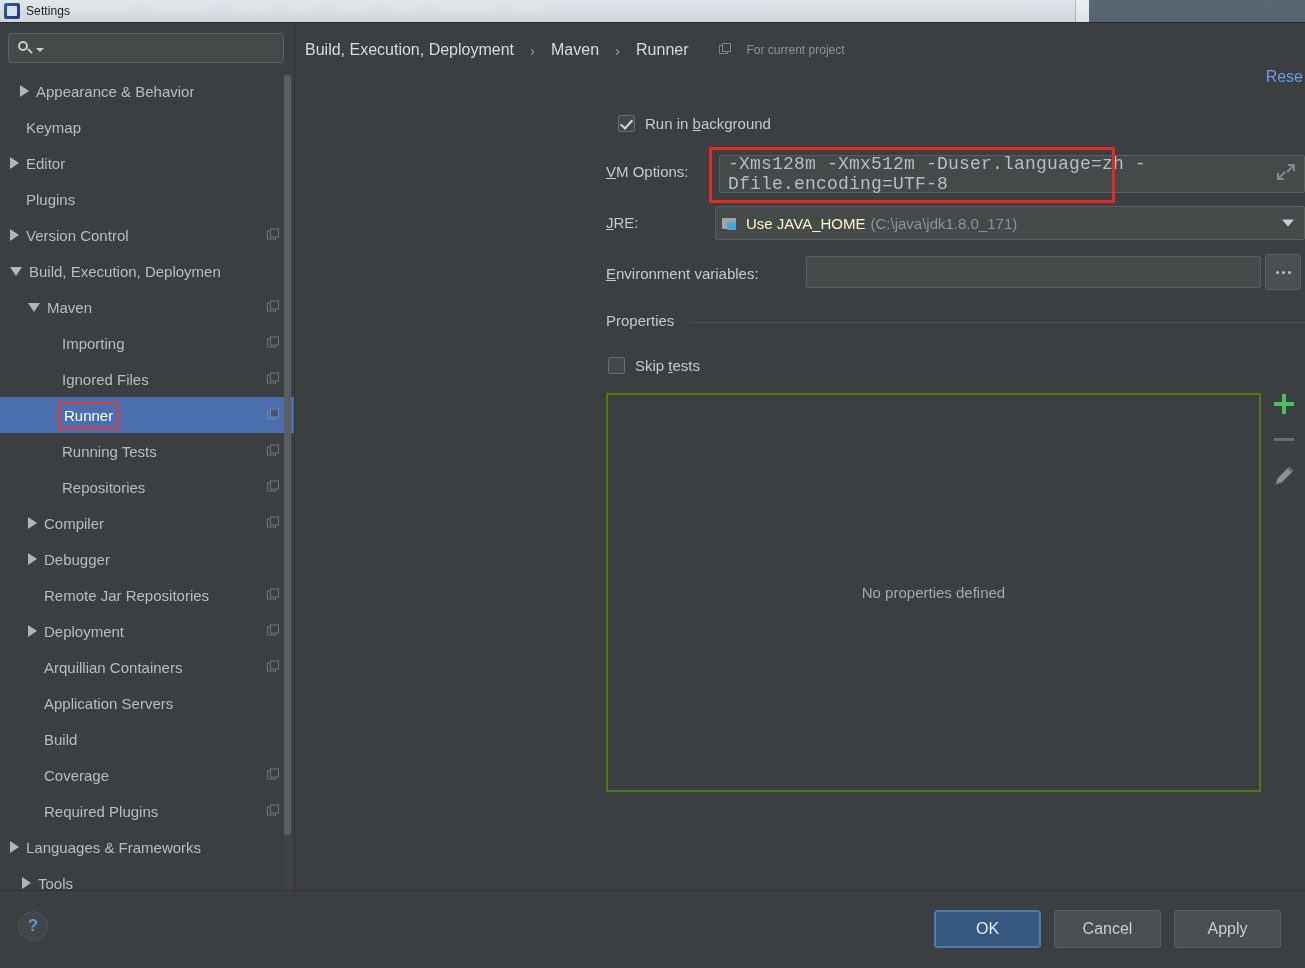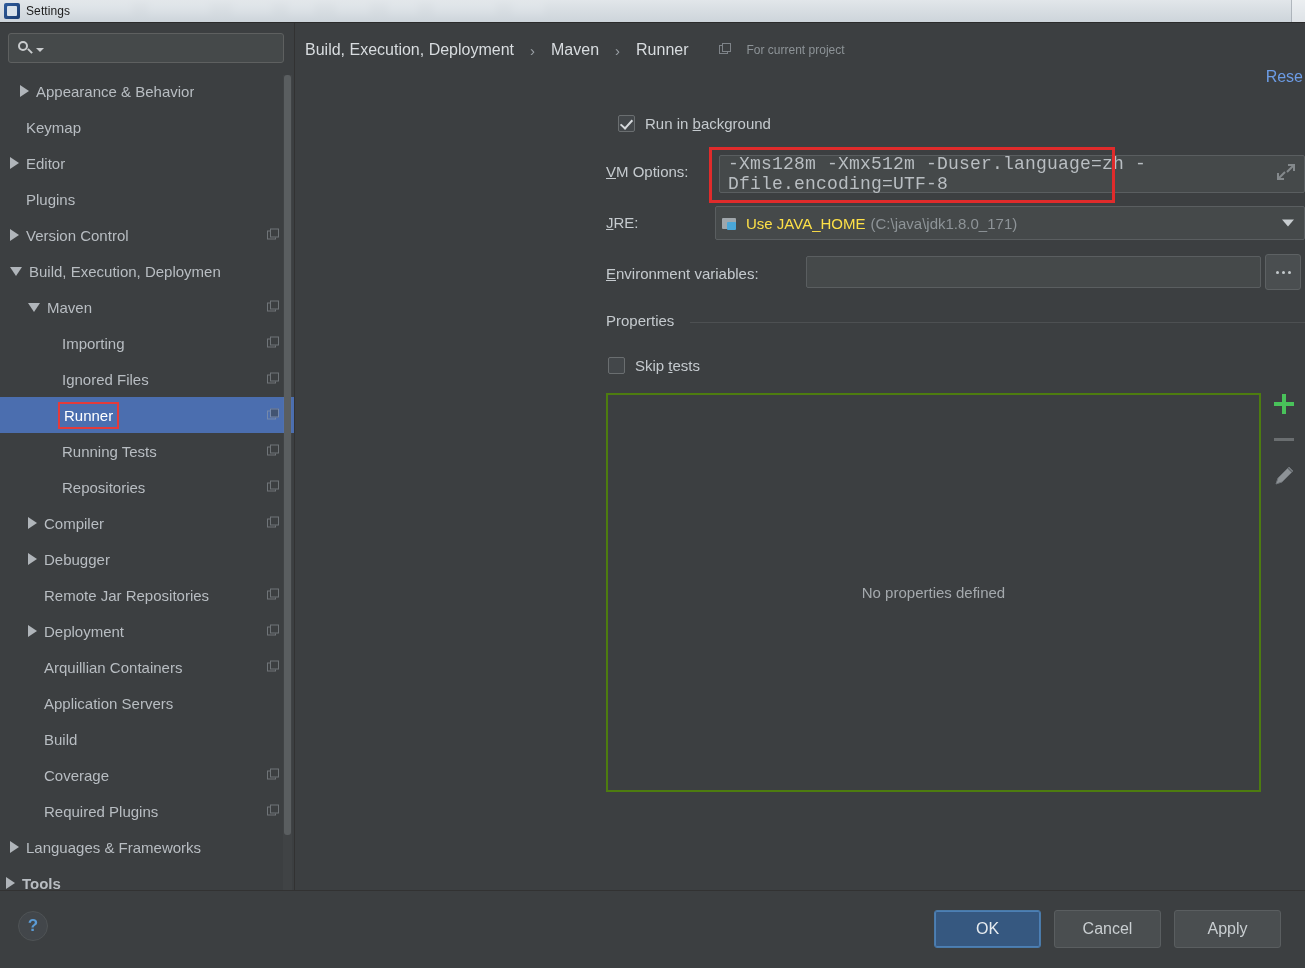--- a/index.html
+++ b/index.html
@@ -20,21 +20,21 @@
     background: rgba(215,222,228,0.40);
     filter: blur(3px);
     border-radius: 2px;
   }
 
   
   #window {
     position: absolute; left: 0; top: 0; width: 1305px; height: 968px;
   }
   #titlebar {
-    position: absolute; left: 0; top: 0; width: 1305px; height: 22px;
+    position: absolute; left: 0; top: 0; width: 1089px; height: 22px;
     background: linear-gradient(180deg, rgba(236,240,243,0.93) 0%, rgba(214,221,227,0.93) 100%);
     display: flex; align-items: center;
   }
   #titlebar .t-icon {
     width: 16px; height: 16px; margin-left: 4px; margin-right: 6px;
     background: linear-gradient(135deg,#2f5d9e 0%, #1b3c6e 100%);
     border-radius: 2px; position: relative; flex: none;
   }
   #titlebar .t-icon:after {
     content: ""; position: absolute; left: 3px; top: 3px; width: 10px; height: 10px;
@@ -198,21 +198,21 @@
     width: 17px; height: 15px; flex: none; margin-right: 7px; position: relative;
   }
   #jre-combo .jicon .folder {
     position: absolute; left: 0; top: 2px; width: 14px; height: 11px;
     background: #9fa6ab; border-radius: 1px;
   }
   #jre-combo .jicon .cup {
     position: absolute; left: 5px; top: 6px; width: 9px; height: 8px;
     background: #4aa7d8; border-radius: 1px;
   }
-  #jre-combo .jtxt { color: #fde047; font-size: 15px; white-space: nowrap; }
+  #jre-combo .jtxt { color: #fef9c3; font-size: 15px; white-space: nowrap; }
   #jre-combo .jpath { color: #8e9498; font-size: 15px; margin-left: 5px; white-space: nowrap; }
   #jre-combo .jarrow {
     position: absolute; right: 10px; top: 50%; transform: translateY(-50%);
     width: 0; height: 0;
     border-left: 6px solid transparent; border-right: 6px solid transparent;
     border-top: 7px solid #c8cdd0;
   }
 
   
   #vm-expand {
@@ -453,21 +453,21 @@
               <span class="lbl">Required Plugins</span>
               <span class="modicon">
                 <i class="a"></i>
                 <i class="b"></i>
               </span>
             </div>
             <div class="tnode" style="padding-left: 10px;">
               <span class="arrow closed"></span>
               <span class="lbl">Languages &amp; Frameworks</span>
             </div>
-            <div class="tnode" style="padding-left: 6px; font-weight: bold;">
+            <div class="tnode" style="padding-left: 22px;">
               <span class="arrow closed"></span>
               <span class="lbl">Tools</span>
             </div>
           </div>
 
         <div id="sb-track">
           <div id="sb-thumb"></div>
         </div>
       </div>
 

